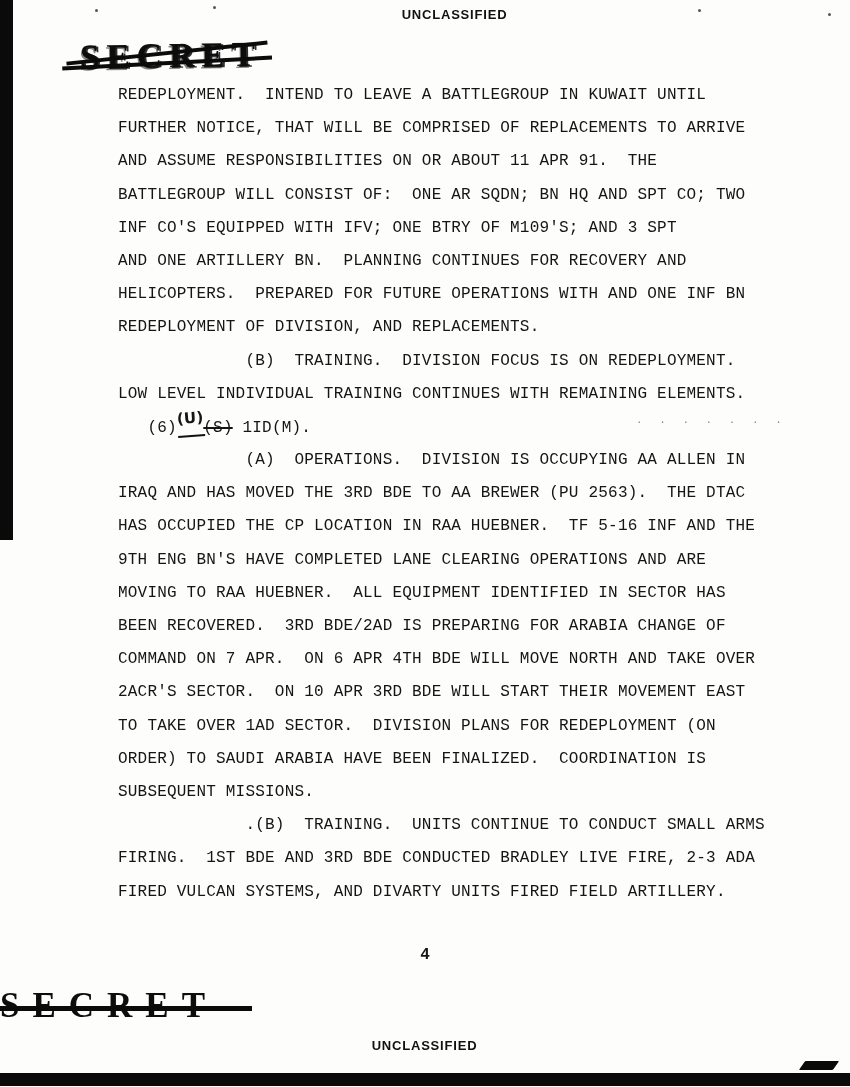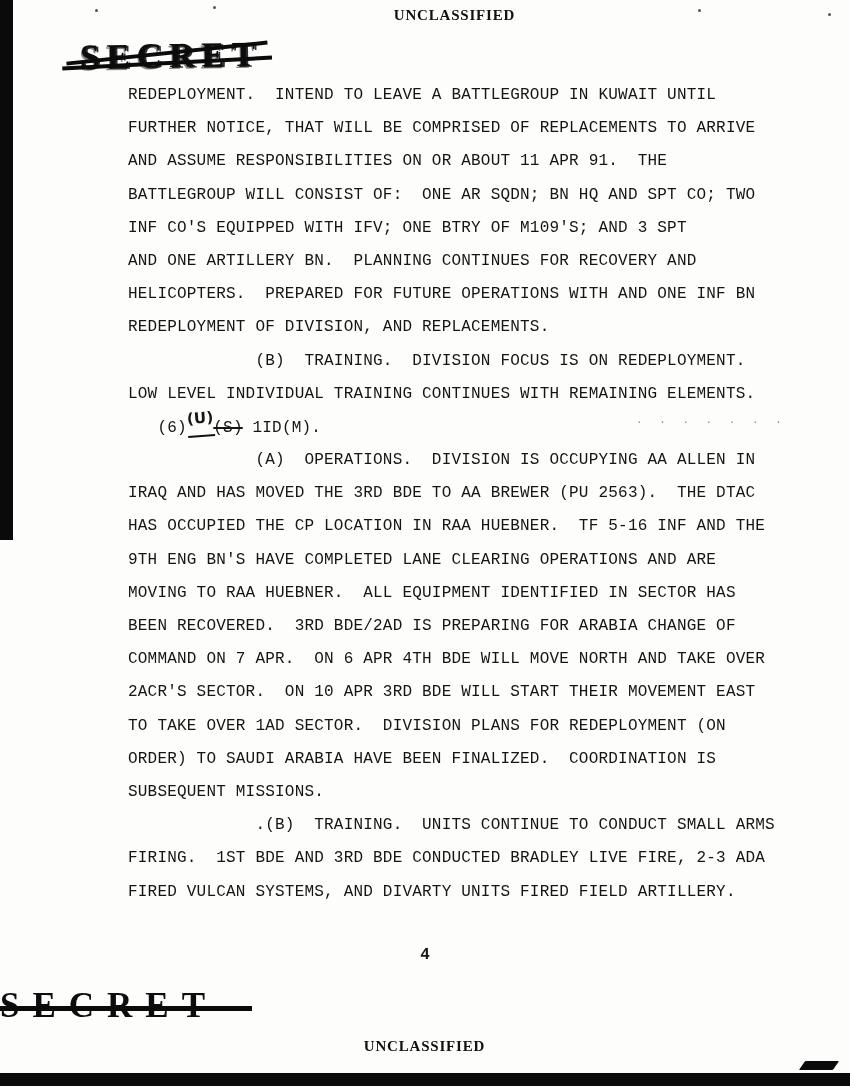--- a/index.html
+++ b/index.html
@@ -12,23 +12,23 @@
     overflow: hidden;
     font-family: "Liberation Mono", monospace;
     color: #151515;
   }
 
   
   .unclass {
     position: absolute;
     left: 0; right: 1px;
     text-align: center;
-    font-family: Liberation Serif, serif;
-    font-weight: bold;
-    font-size: 15px;
+    font-family: Liberation Sans, sans-serif;
+    font-weight: bold;
+    font-size: 13px;
     letter-spacing: 0.8px;
     color: #111;
   }
   .unclass.top { top: 7px; padding-left: 60px; }
   .unclass.bottom { top: 1038px; }
 
   
   .secret-wrap { position: absolute; left: 0; right: 0; }
   .secret-wrap.top { top: 36px; padding-left: 80px; }
   .secret-wrap.bottom { top: 986px; }
@@ -73,21 +73,21 @@
     left: -48px; right: -34px;
     top: 50%;
     height: 5px;
     background: #0b0b0b;
   }
 
   
   .doc-body {
     position: absolute;
     top: 79px;
-    left: 128px;
+    left: 118px;
     width: 680px;
     font-size: 16px;
     line-height: 33.2px;
     letter-spacing: 0.2px;
   }
   .tline { white-space: pre; height: 33.2px; }
 
   .para-heading { white-space: pre; height: 33.2px; position: relative; }
   .handwritten {
     display: inline-block;

